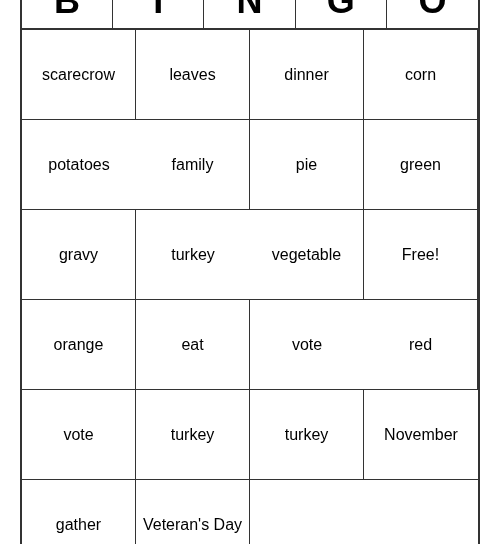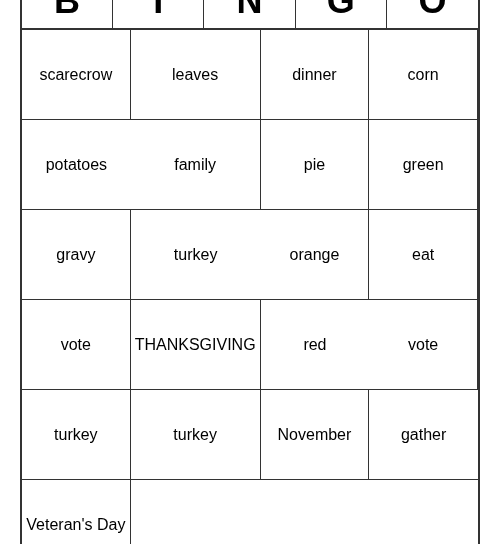--- a/index.html
+++ b/index.html
@@ -107,30 +107,33 @@
       <div class="bingo-cell">
         <span class="lg">green</span>
       </div>
       <div class="bingo-cell">
         <span class="lg">gravy</span>
       </div>
       <div class="bingo-cell">
         <span class="lg">turkey</span>
       </div>
       <div class="bingo-cell">
+        <span class="sm">vegetable</span>
+      </div>
+      <div class="bingo-cell">
+        <span class="xl">Free!</span>
+      </div>
+      <div class="bingo-cell">
         <span class="lg">orange</span>
       </div>
       <div class="bingo-cell">
         <span class="xl">eat</span>
       </div>
       <div class="bingo-cell">
         <span class="xl">vote</span>
-      </div>
-      <div class="bingo-cell">
-        <span class="xs">THANKSGIVING</span>
       </div>
       <div class="bingo-cell">
         <span class="xl">red</span>
       </div>
       <div class="bingo-cell">
         <span class="xl">vote</span>
       </div>
       <div class="bingo-cell">
         <span class="lg">turkey</span>
       </div>

